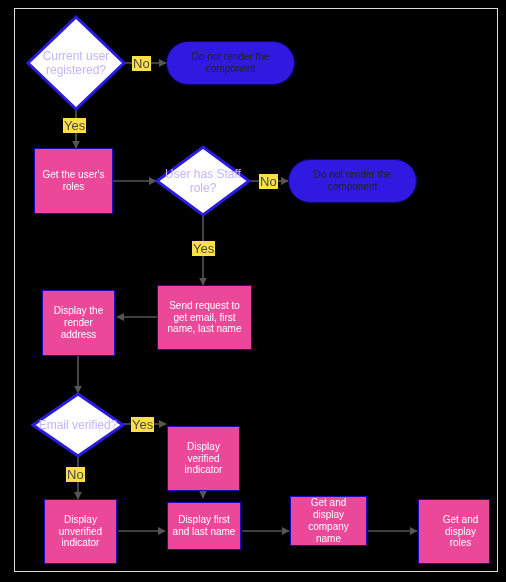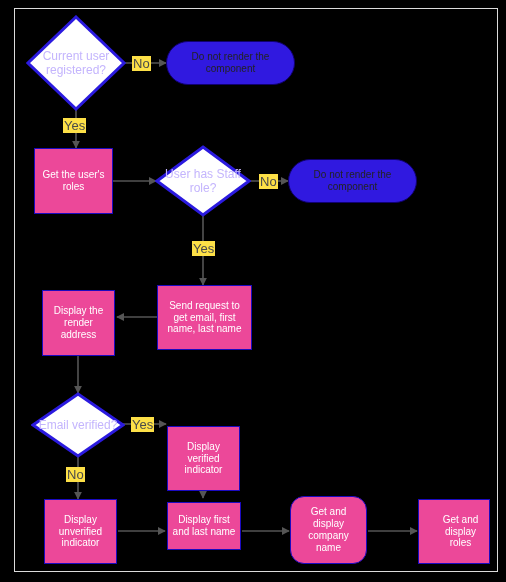--- a/index.html
+++ b/index.html
@@ -179,21 +179,21 @@
   </div>
 
   <div class="node rect" style="left:44px; top:499px; width:73px; height:65px;">
     <span>Display unverified indicator</span>
   </div>
 
   <div class="node rect" style="left:167px; top:502px; width:74px; height:48px;">
     <span>Display first and last name</span>
   </div>
 
-  <div class="node rect" style="left:290px; top:496px; width:77px; height:68px;border-radius:14px;">
+  <div class="node rect" style="left:290px; top:496px; width:77px; height:50px;">
     <span>Get and display company name</span>
   </div>
 
   <div class="node rect" style="left:418px; top:499px; width:72px; height:65px;padding-left:13px;">
     <span>Get and display roles</span>
   </div>
 
   <div class="edge-label" style="left:132px; top:56px;">No</div>
   <div class="edge-label" style="left:63px; top:118px;">Yes</div>
   <div class="edge-label" style="left:259px; top:174px;">No</div>

